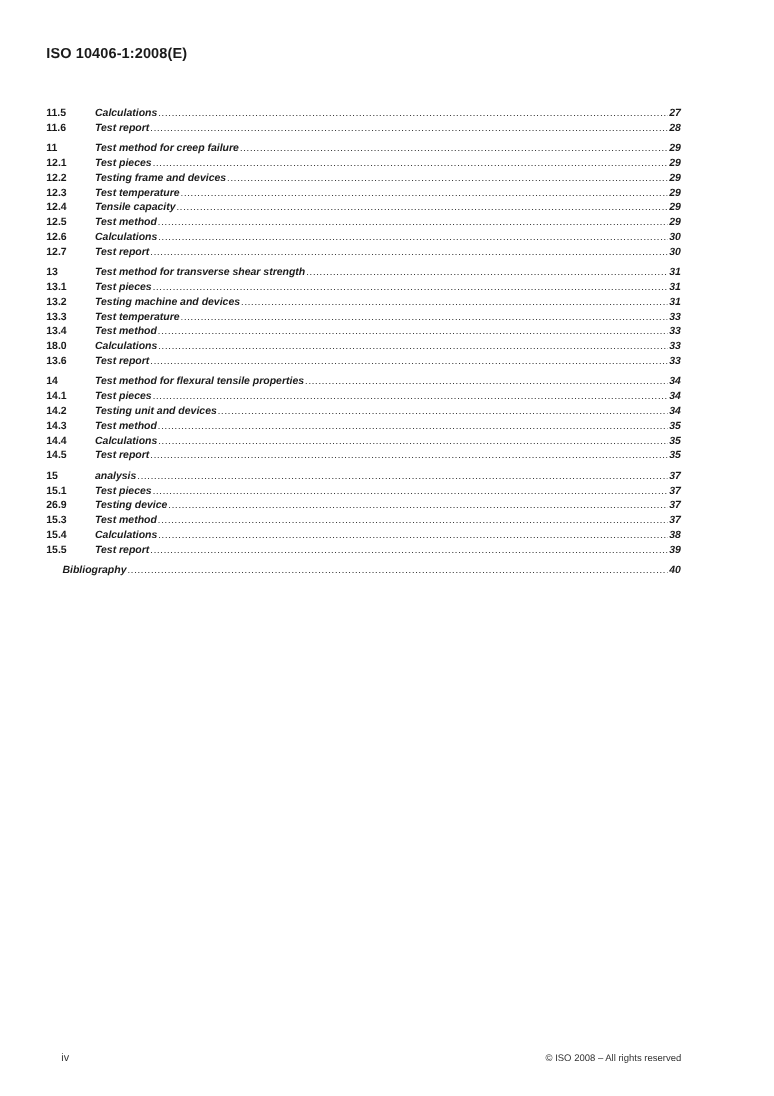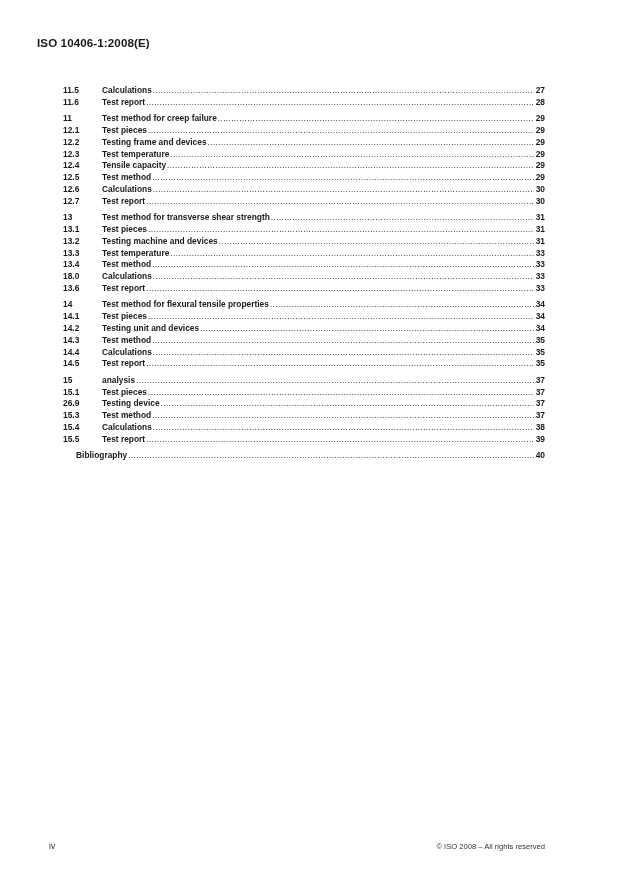--- a/index.html
+++ b/index.html
@@ -8,39 +8,39 @@
     font-family: "Liberation Sans", sans-serif; color: #1a1a1a; overflow: hidden;
   }
   .doc-header {
     position: absolute; left: 37px; top: 36px;
     font-size: 11.6px; font-weight: bold; letter-spacing: 0.1px; text-align: right;
   }
   .toc {
     position: absolute; left: 37px; top: 85px; width: 508px;
     font-size: 8.4px; font-weight: bold;
   }
-  .toc-group { margin-bottom: 4.6px; margin-left: 26px; }
+  .toc-group { margin-bottom: 4.6px; }
   .toc-row {
     display: flex; align-items: flex-end; height: 11.8px; line-height: 11.8px;
     white-space: nowrap;
   }
   .toc-row.multi { height: auto; }
   .num { width: 39px; flex: 0 0 39px; }
-  .title-wrap { display: flex; flex-direction: column; flex: 1 1 auto; min-width: 0; }
+  .title-wrap { display: flex; flex-direction: column; flex: 1 1 auto; min-width: 0; font-style: italic; }
   .title-first { height: 11.8px; line-height: 11.8px; }
   .title-line { display: flex; align-items: flex-end; height: 11.8px; line-height: 11.8px; min-width: 0; }
   .title { flex: 0 0 auto; }
   .leader {
     flex: 1 1 auto; overflow: hidden; white-space: nowrap; font-weight: normal;
     letter-spacing: 0.35px; color: #333; margin: 0 1px;
   }
   .leader::before {
     content: "..............................................................................................................................................................................................................................................";
   }
-  .page { flex: 0 0 auto; text-align: right; min-width: 10px; }
+  .page { flex: 0 0 auto; text-align: center; min-width: 10px; }
   .full-row .title { padding-left: 13px; }
   .footer-left {
     position: absolute; left: 37px; top: 841px; font-size: 8.6px; color: #333; margin-left: 12px;
   }
   .footer-right {
     position: absolute; right: 74px; top: 842px; font-size: 7.6px; color: #333;
   }
 </style>
 </head>
 <body>

